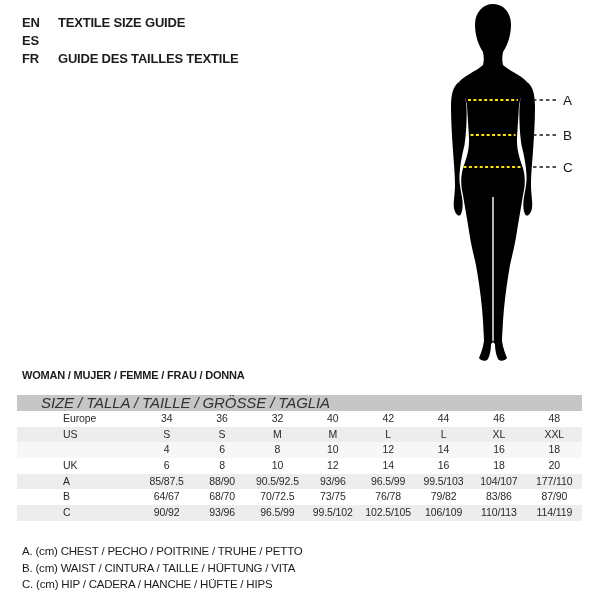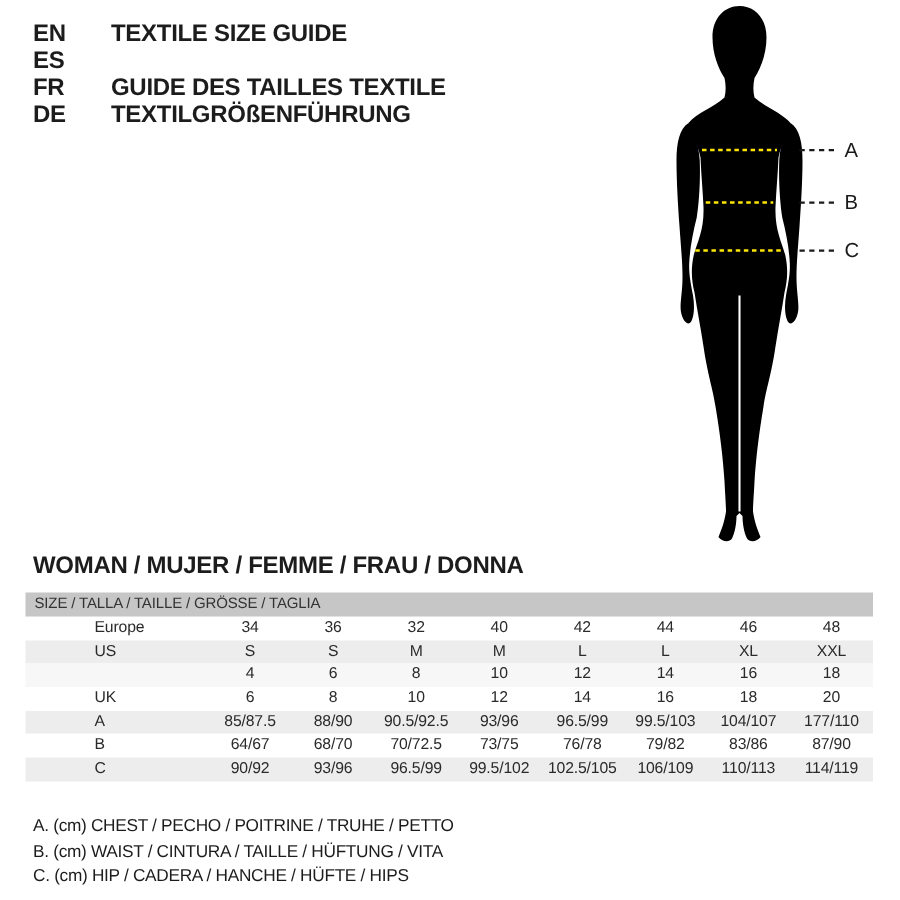--- a/index.html
+++ b/index.html
@@ -12,42 +12,42 @@
     --silhouette:#000000;
   }
   *{margin:0;padding:0;box-sizing:border-box;}
   html,body{background:#fff;}
   body{font-family:"Liberation Sans","DejaVu Sans",sans-serif;}
   .canvas{position:relative;width:600px;height:600px;background:#fff;overflow:hidden;}
 
   
   .lang-block{position:absolute;left:22px;top:14px;}
   .lang-row{display:flex;height:17.9px;line-height:17.9px;
-    font-size:16px;font-weight:bold;color:var(--ink);letter-spacing:-0.2px;gap:16px;}
+    font-size:13px;font-weight:bold;color:var(--ink);letter-spacing:-0.2px;}
   .lang-code{width:36px;}
   .lang-title{white-space:nowrap;}
 
   
   .figure-wrap{position:absolute;left:445px;top:3px;width:140px;height:360px;}
   .figure-wrap svg{display:block;width:100%;height:100%;}
   .sil{fill:var(--silhouette);}
   .gap-line{stroke:#ffffff;stroke-width:1.4;fill:none;}
   .measure-yellow{stroke:var(--accent);stroke-width:1.8;stroke-dasharray:3 2.4;fill:none;}
   .measure-black{stroke:#1a1a1a;stroke-width:1.5;stroke-dasharray:3.5 3;fill:none;}
   .measure-label{font-family:"Liberation Sans","DejaVu Sans",sans-serif;
     font-size:13.5px;fill:#1a1a1a;}
 
   
-  .section-title{position:absolute;left:22px;top:369px;font-size:16px;
+  .section-title{position:absolute;left:22px;top:369px;font-size:11px;
     font-weight:bold;color:var(--ink);letter-spacing:-0.2px;white-space:nowrap;text-align:right;}
 
   
   .size-table{position:absolute;left:17px;top:395px;width:565px;}
   .thead{height:16px;line-height:16px;background:var(--header-bar);
-    font-size:10px;color:#333;padding-left:6px;letter-spacing:-0.1px;white-space:nowrap;}
+    font-size:15px;color:#333;padding-left:24px;letter-spacing:-0.1px;white-space:nowrap;font-style:italic;}
   .trow{display:flex;height:15.7px;line-height:15.7px;font-size:10.5px;
     color:var(--table-ink);letter-spacing:-0.1px;}
   .trow.bg-gray{background:var(--stripe);}
   .trow.bg-faint{background:var(--stripe-faint);}
   .tlabel{width:82px;padding-left:6px;text-align:left;white-space:nowrap;margin-left:40px;}
   .tcell{flex:1;text-align:center;white-space:nowrap;}
 
   
   .legend{position:absolute;left:22px;top:543px;}
   .legend-item{height:16.5px;line-height:16.5px;font-size:11.5px;font-weight:normal;
@@ -62,24 +62,20 @@
       <div class="lang-row">
         <span class="lang-code">EN</span>
         <span class="lang-title">TEXTILE SIZE GUIDE</span>
       </div>
       <div class="lang-row">
         <span class="lang-code">ES</span>
       </div>
       <div class="lang-row">
         <span class="lang-code">FR</span>
         <span class="lang-title">GUIDE DES TAILLES TEXTILE</span>
-      </div>
-      <div class="lang-row">
-        <span class="lang-code">DE</span>
-        <span class="lang-title">TEXTILGRÖßENFÜHRUNG</span>
       </div>
     </div>
 
   <div class="figure-wrap">
     <svg viewBox="0 0 140 360">
 
       <path class="sil" d="
         M48,1
         C58,1 66,9 66,22
         C66,33 62,43 58,49

